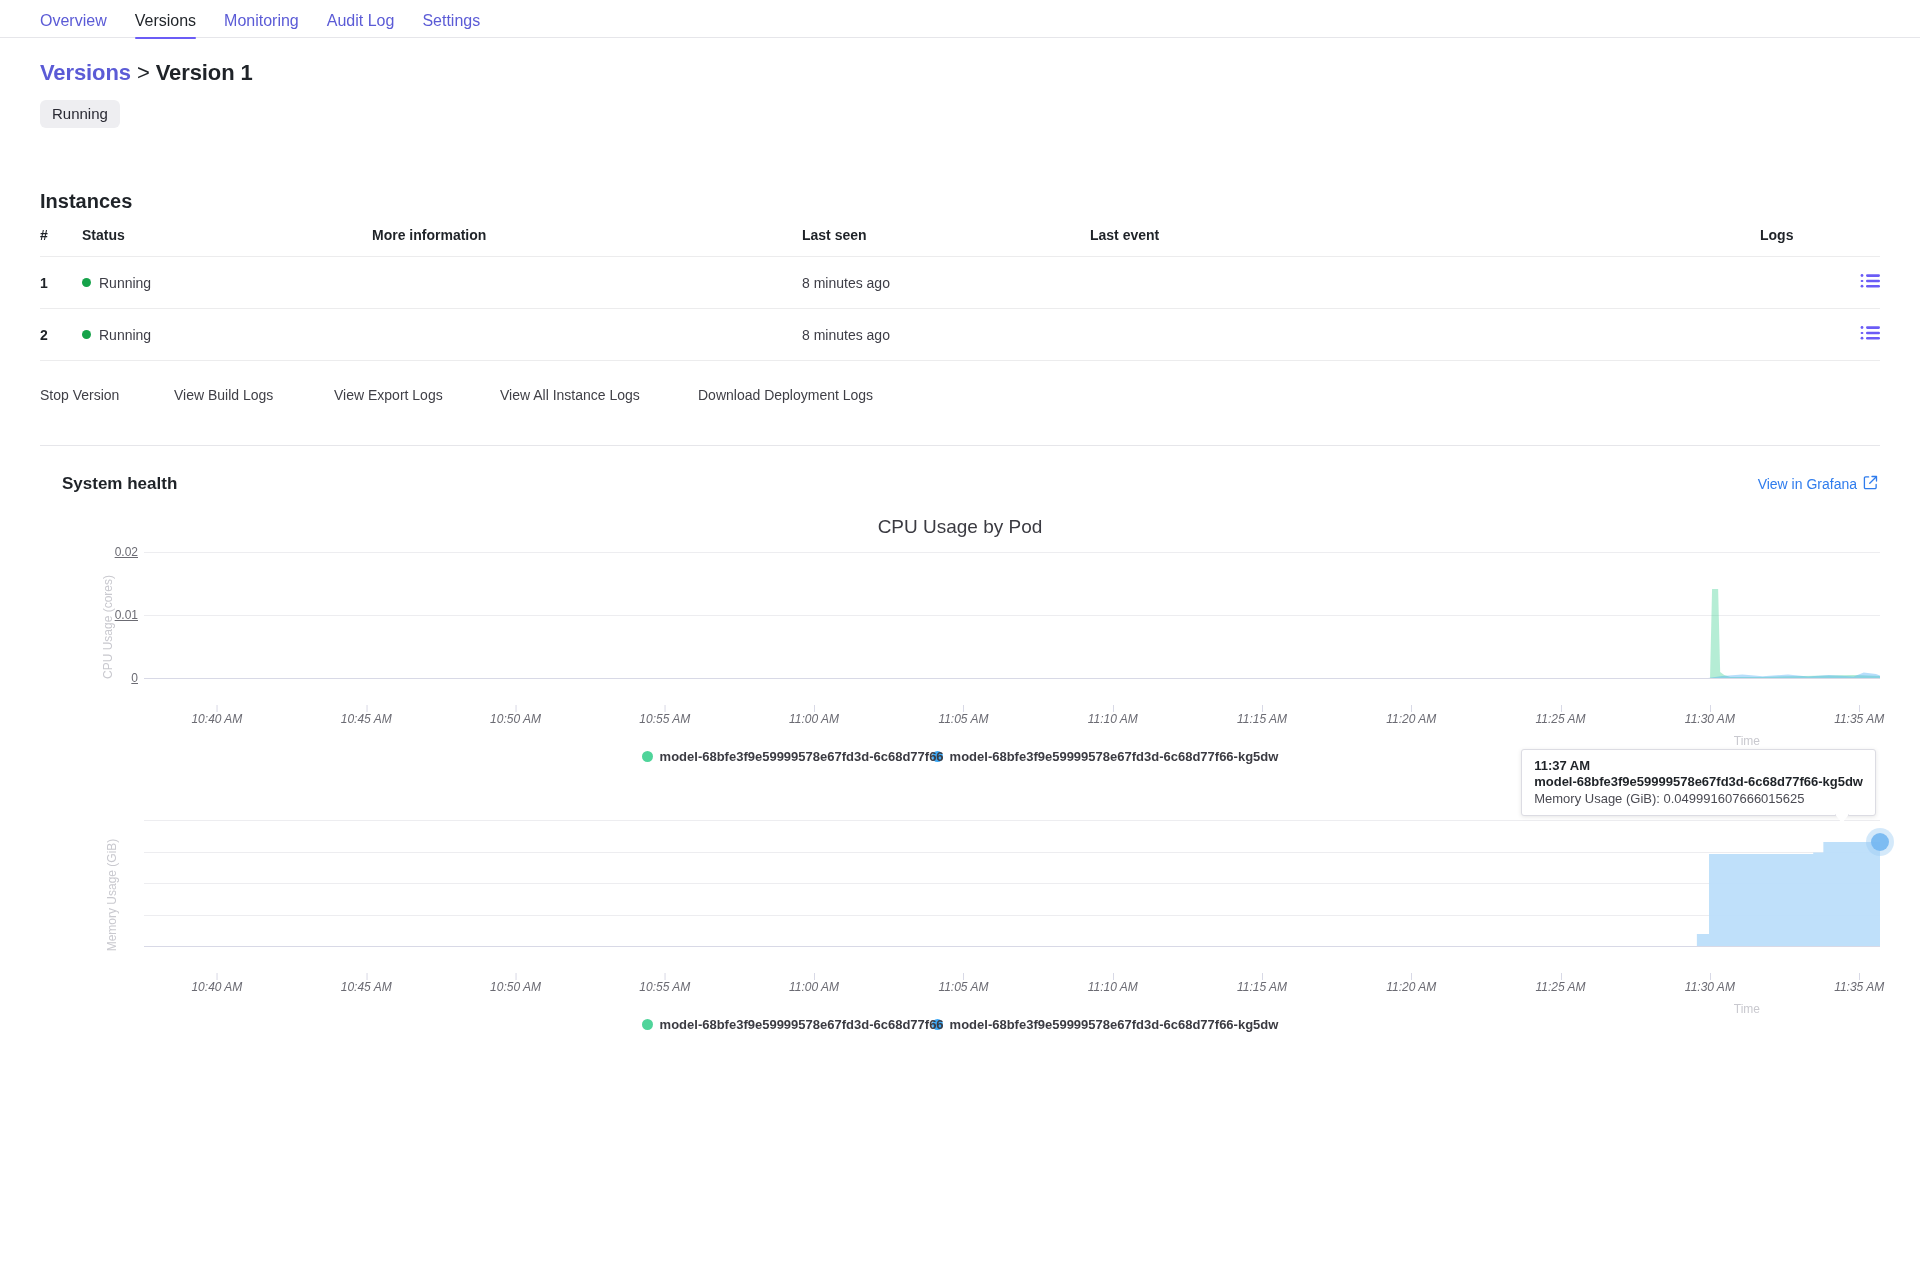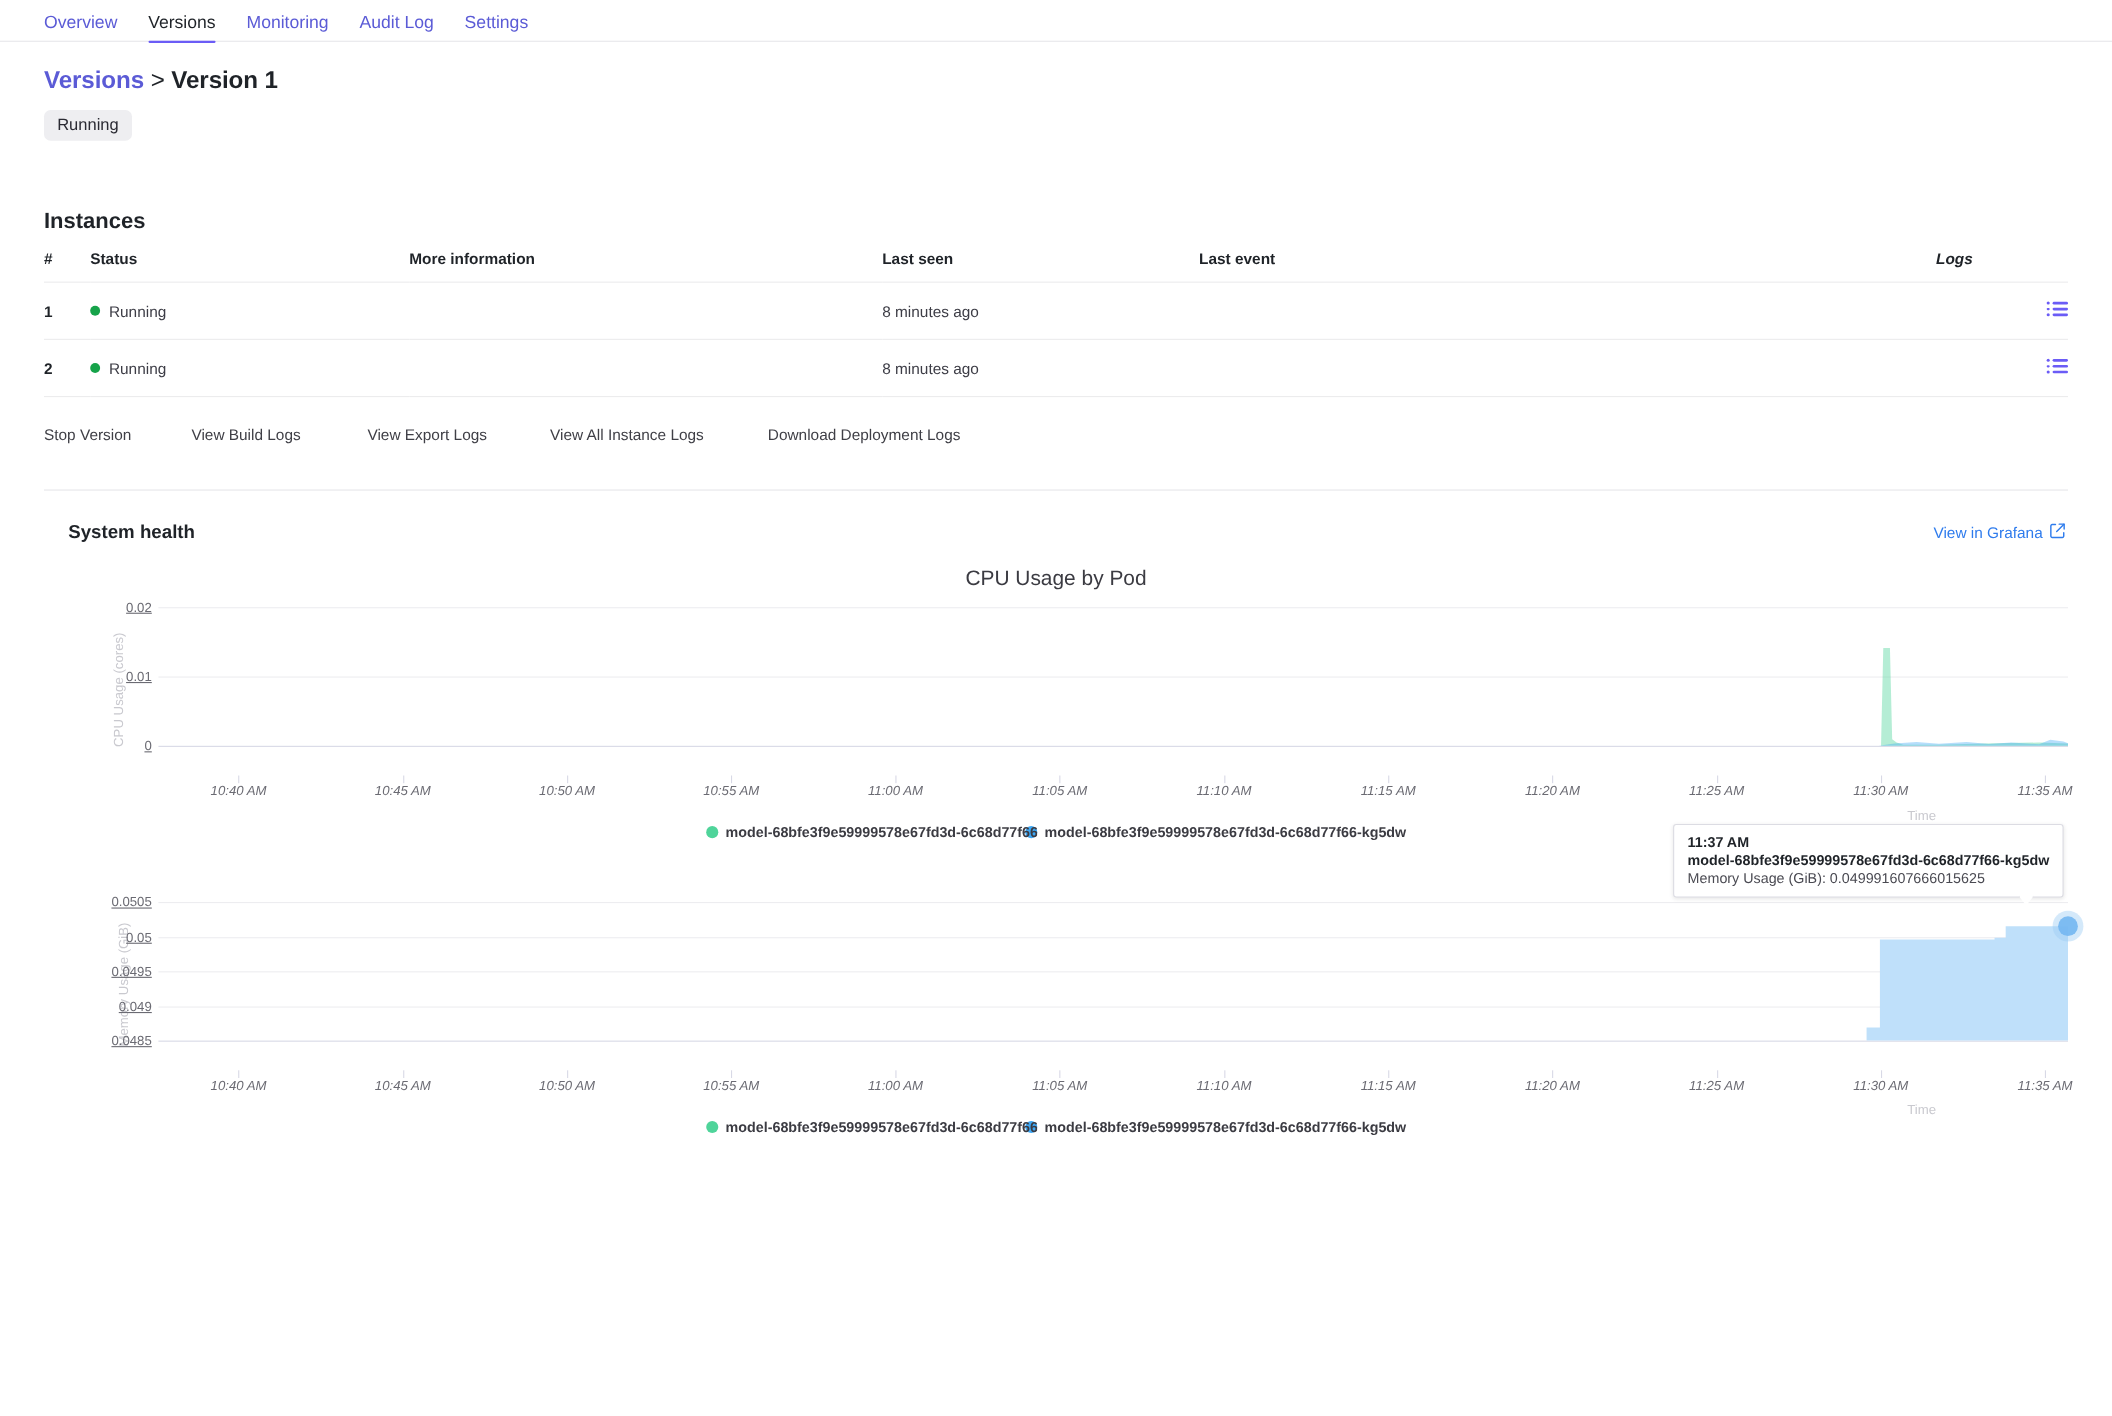--- a/index.html
+++ b/index.html
@@ -60,21 +60,21 @@
   }
   table.instances td{
     font-size:14px; color:#2a2a33; padding:16px 0 16px 0;
     border-bottom:1px solid #ececed; vertical-align:middle;
   }
   .c-num{ width:42px; }
   .c-status{ width:290px; }
   .c-more{ width:430px; }
   .c-seen{ width:288px; }
   .c-event{ width:auto; }
-  .c-logs{ width:120px; text-align:right;font-style:italic; }
+  .c-logs{ width:120px; text-align:right; }
   th.c-logs{ text-align:right; }
   td.c-logs{ text-align:right; }
   .rownum{ font-weight:700; color:#1f2328; font-size:14px; }
   .dot{
     display:inline-block; width:9px; height:9px; border-radius:50%;
     background:#16a34a; margin-right:8px; position:relative; top:-1px;
   }
   .muted{ color:#3d3d46; }
   .logs-icon{ display:inline-block; cursor:pointer; line-height:0; }
 
@@ -319,27 +319,20 @@
     <div class="item second">
       <span class="lgdot" style="background:#3ea8f5"></span>
       <span class="lgtext">model-68bfe3f9e59999578e67fd3d-6c68d77f66-kg5dw</span>
     </div>
   </div>
 </div>
 
 <div class="chart-block" style="margin-top:48px">
   <div class="plot-wrap">
     <div class="ylabel">Memory Usage (GiB)</div>
-    <div class="yticks">
-      <div class="ytick" style="top:8px">0.0505</div>
-      <div class="ytick" style="top:39.5px">0.05</div>
-      <div class="ytick" style="top:71px">0.0495</div>
-      <div class="ytick" style="top:102.5px">0.049</div>
-      <div class="ytick" style="top:134px">0.0485</div>
-    </div>
     <div class="plot">
       <div class="gridline" style="top:8px"></div>
       <div class="gridline" style="top:39.5px"></div>
       <div class="gridline" style="top:71px"></div>
       <div class="gridline" style="top:102.5px"></div>
       <div class="gridline axis" style="top:134px"></div>
       <svg width="100%" height="135" viewBox="0 0 1716 135" preserveAspectRatio="none" style="position:absolute;left:0;top:0;">
         <path d="M1535,134 L1535,122 L1547,122 L1547,42 L1650,42 L1650,40.5 L1660,40.5 L1660,30 L1716,30 L1716,134 Z" fill="#bcdefa" fill-opacity="0.95"></path>
       </svg>
       <div class="hl-dot" style="left:100%;top:30px"></div>

